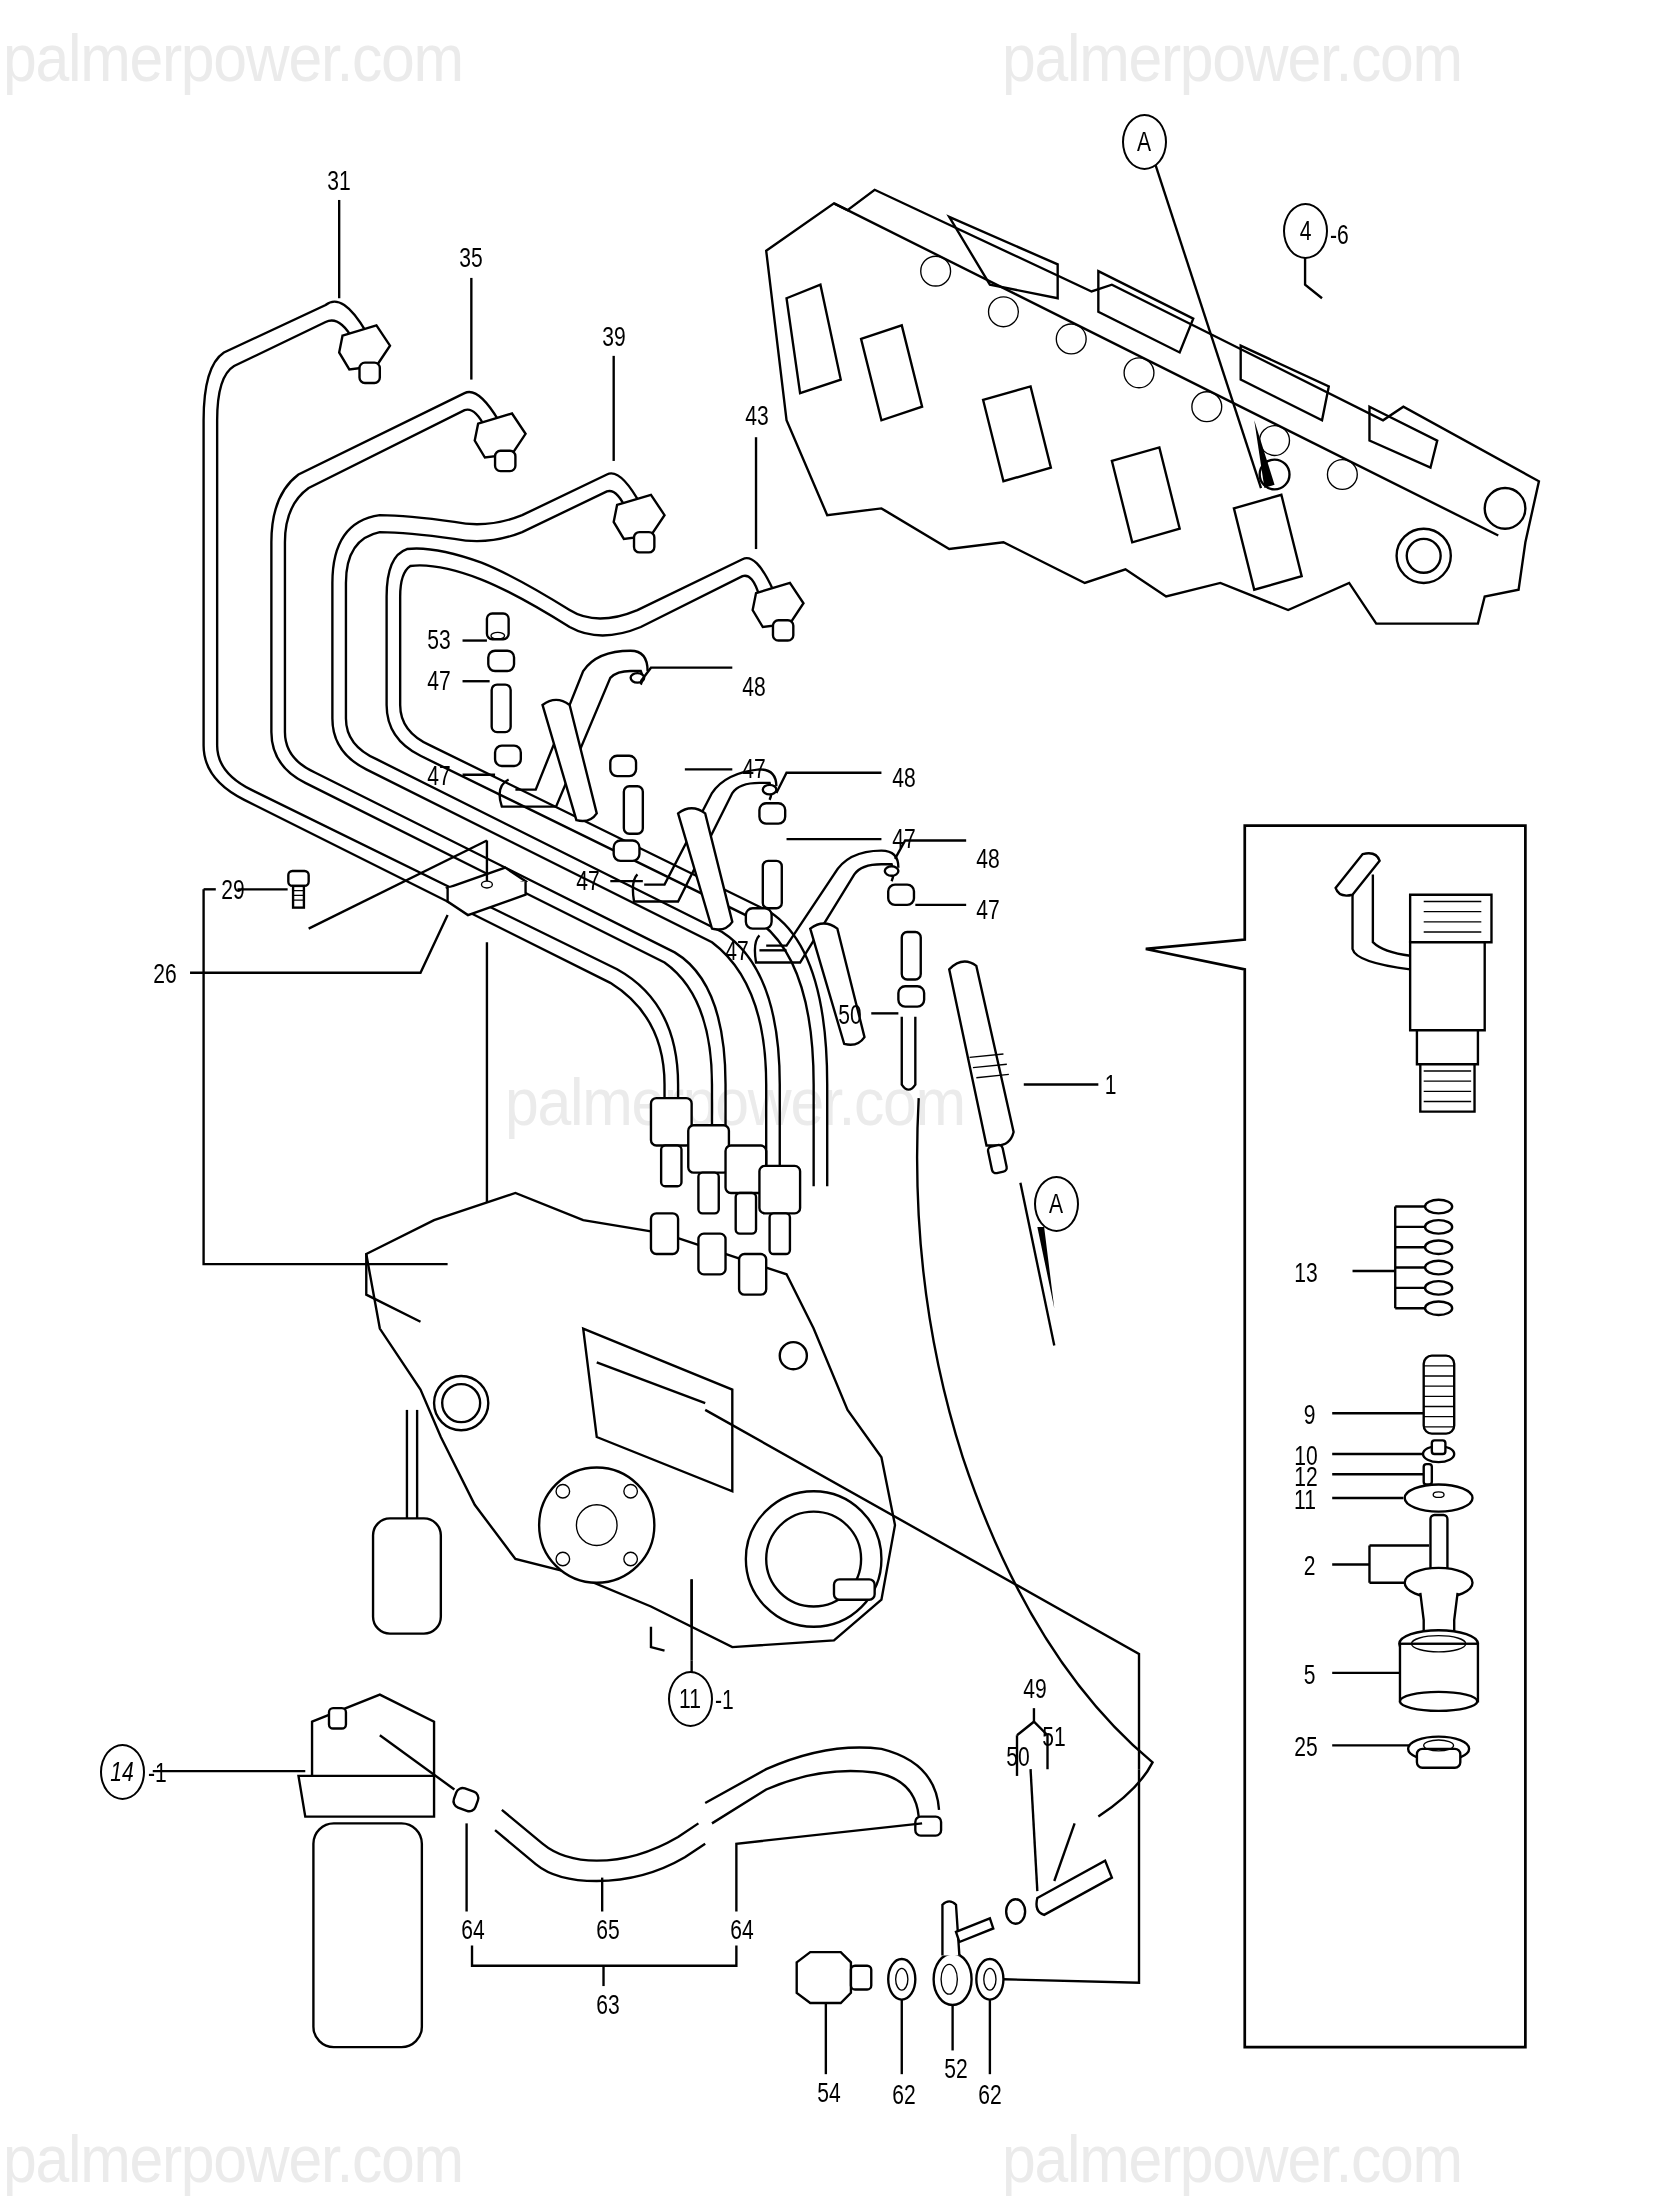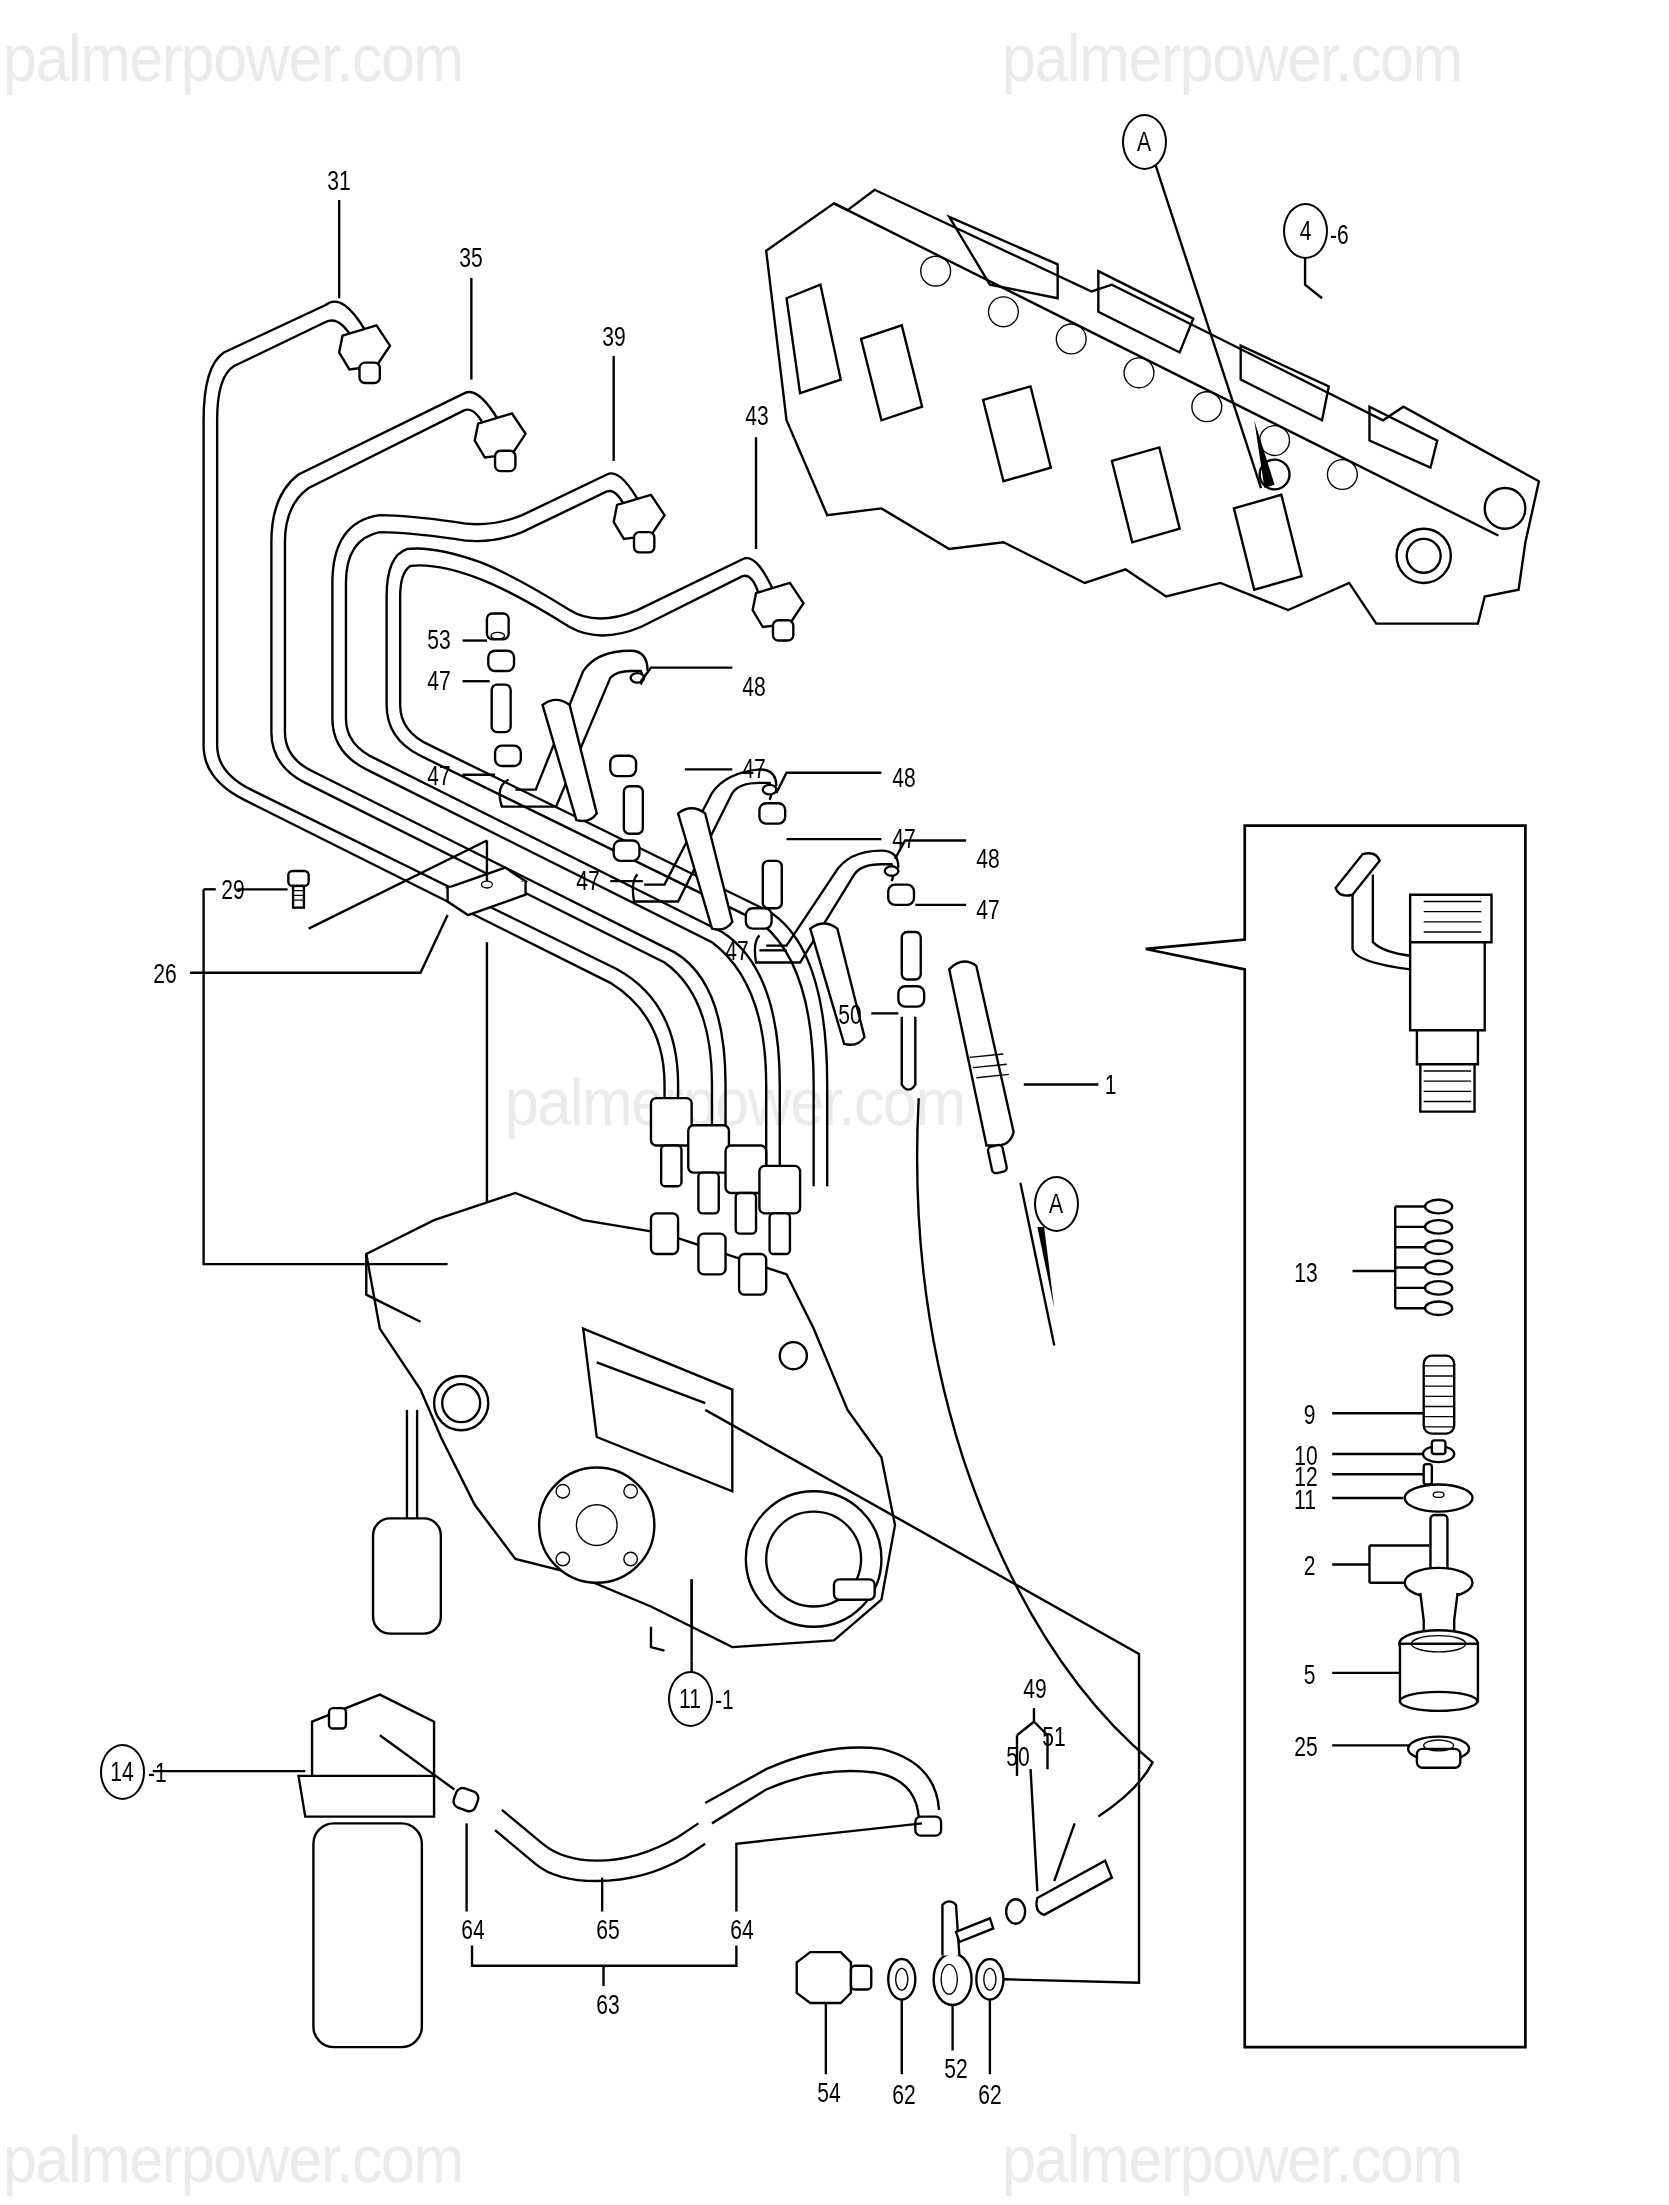--- a/index.html
+++ b/index.html
@@ -381,19 +381,19 @@
   <div class="circ" style="left:1283px;top:203px;">
       <span>4</span>
     </div>
   <div class="suffix" style="left:1330px;top:220px;">-6</div>
 
   <div class="circ" style="left:668px;top:1671px;">
       <span>11</span>
     </div>
   <div class="suffix" style="left:715px;top:1685px;">-1</div>
 
-  <div class="circ" style="left:100px;top:1744px;">
+  <div class="circ" style="left:100px;top:1744px;font-style:italic;">
       <span>14</span>
     </div>
   <div class="suffix" style="left:148px;top:1758px;">-1</div>
 
 </div>
 
 
 </body></html>

